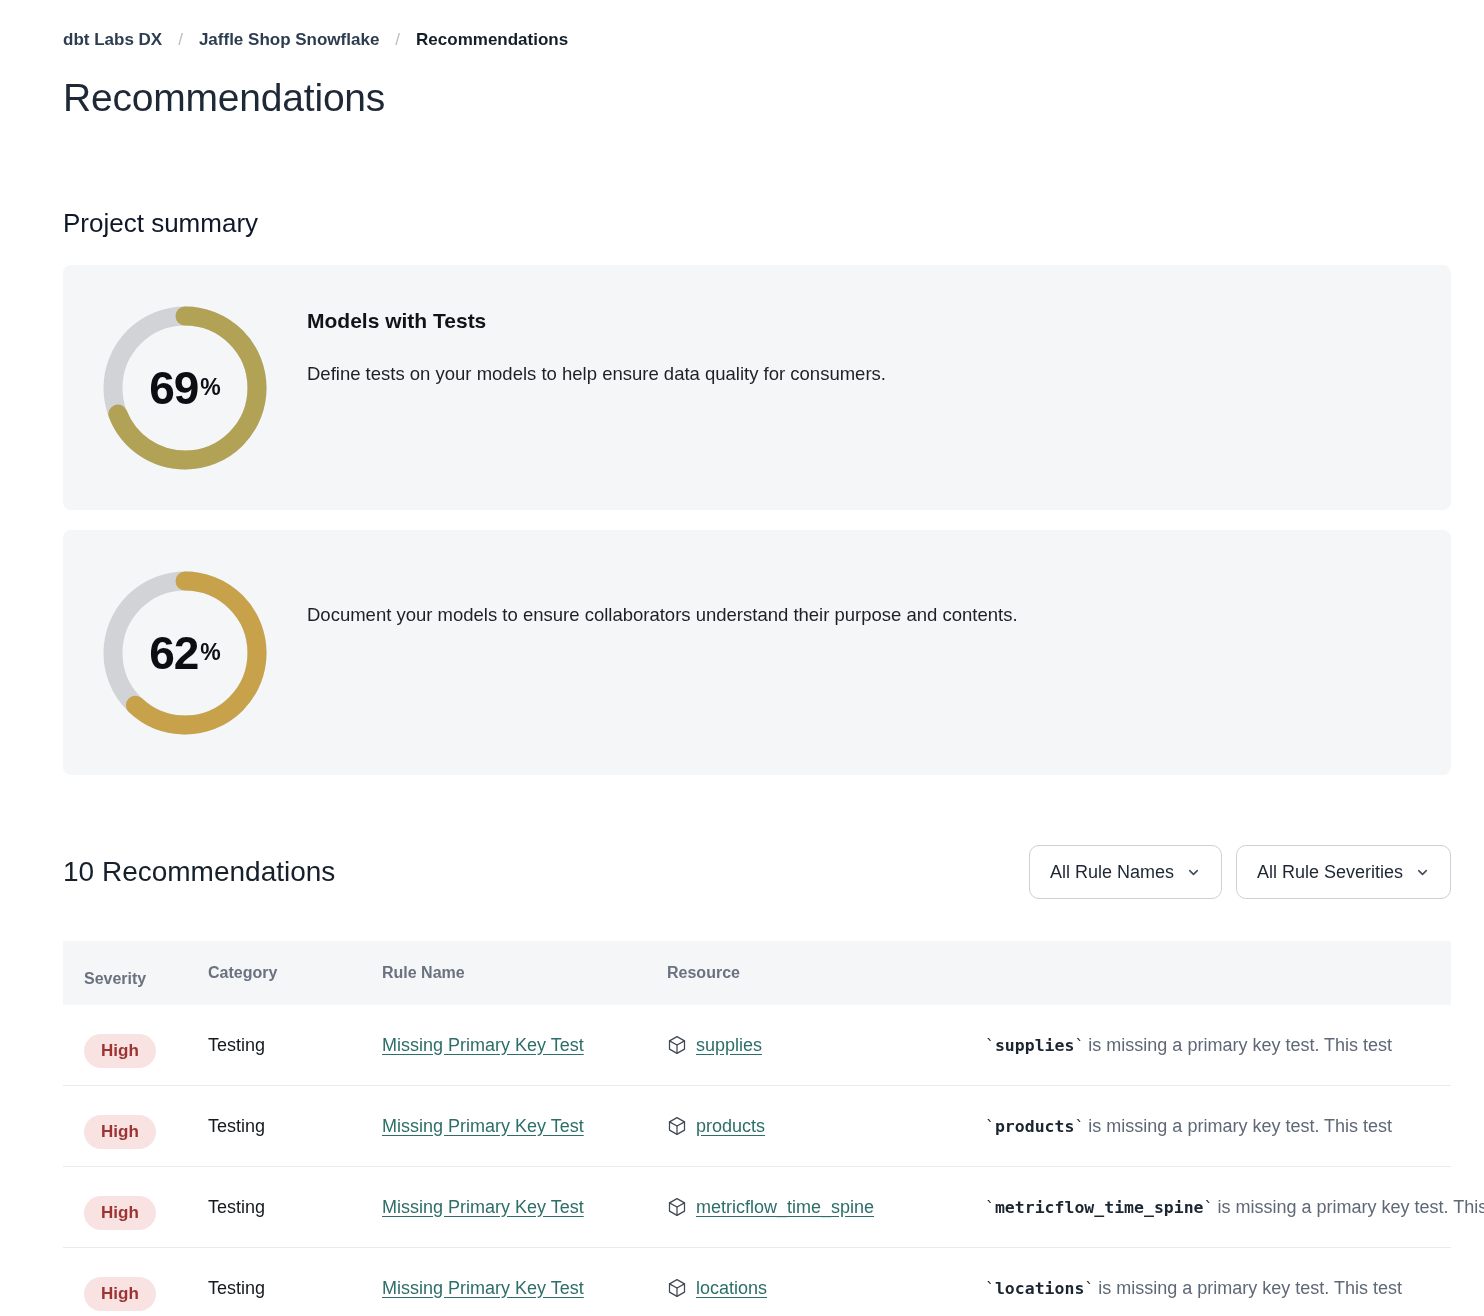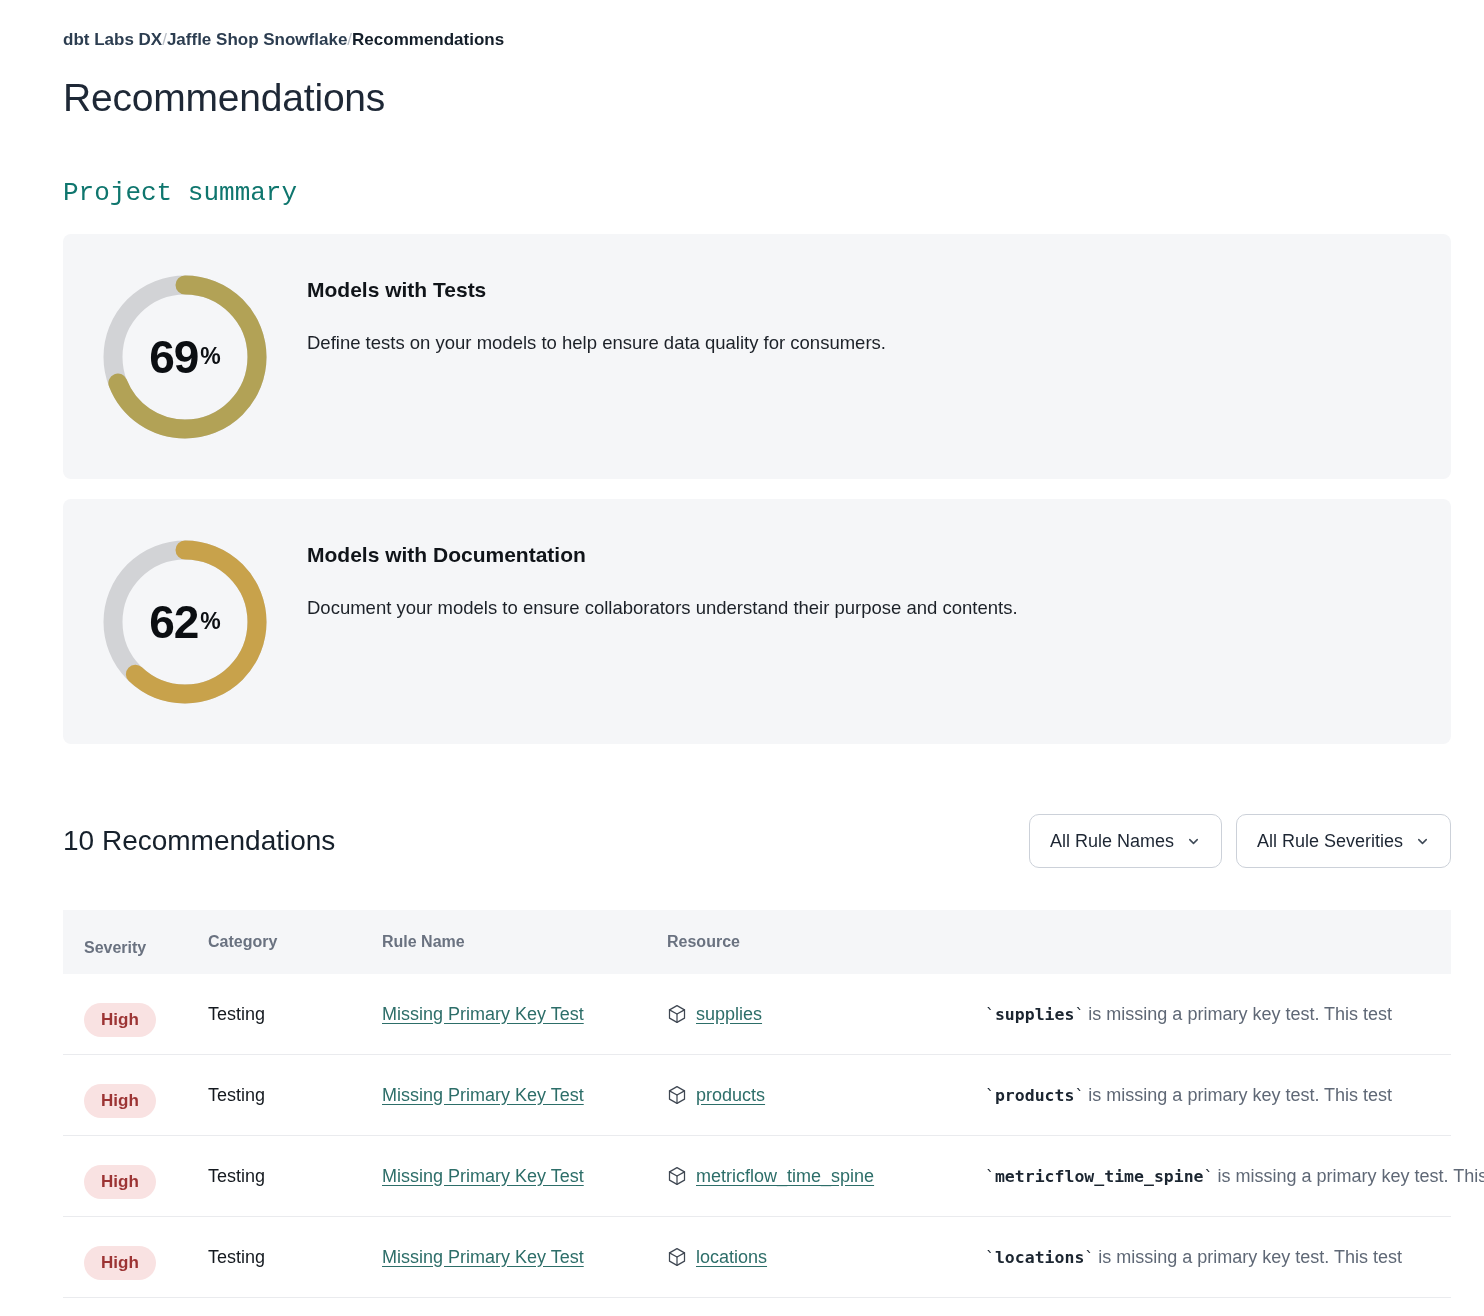--- a/index.html
+++ b/index.html
@@ -3,28 +3,28 @@
 <meta charset="utf-8">
 <style>
   * { margin: 0; padding: 0; box-sizing: border-box; }
   html, body { width: 1484px; height: 1316px; overflow: hidden; background: #ffffff; }
   body { font-family: "Liberation Sans", sans-serif; color: #1e2836; }
 
   .page { padding: 30px 0 0 63px; width: 1484px; }
   .content { width: 1388px; }
 
   
-  .breadcrumb { display: flex; align-items: center; gap: 0; font-size: 17px; font-weight: 700; }
+  .breadcrumb { display: flex; align-items: center; gap: 16px; font-size: 17px; font-weight: 700; }
   .crumb { color: #2c3d50; cursor: pointer; }
   .crumb-sep { color: #b9bec6; font-weight: 400; }
   .crumb-current { color: #141e29; }
 
   
   .page-title { font-size: 39px; font-weight: 500; color: #1e2836; margin-top: 26px; letter-spacing: -0.2px; }
-  .section-heading { font-size: 26px; font-weight: 400; color: #0f766e; margin-top: 58px; font-family: Liberation Mono, monospace; }
+  .section-heading { font-size: 26px; font-weight: 400; color: #0f172a; margin-top: 88px; }
 
   
   .card { width: 1388px; height: 245px; background: #f5f6f8; border-radius: 8px; margin-top: 26px;
           display: flex; align-items: center; padding-left: 40px; }
   .card + .card { margin-top: 20px; }
   .donut-wrap { position: relative; width: 164px; height: 164px; flex: 0 0 164px; }
   .donut-wrap svg { display: block; }
   .donut-label { position: absolute; inset: 0; display: flex; align-items: center; justify-content: center; }
   .donut-num { font-size: 46px; font-weight: 700; color: #0b0e12; letter-spacing: -1px; }
   .donut-pct { font-size: 23px; font-weight: 700; color: #0b0e12; margin-left: 2px; }
@@ -99,21 +99,20 @@
         <svg width="164" height="164" viewBox="0 0 164 164">
           <circle cx="82" cy="82" r="72" fill="none" stroke="#d2d3d6" stroke-width="19"></circle>
           <circle cx="82" cy="82" r="72" fill="none" stroke="#c8a24b" stroke-width="19" stroke-linecap="round" transform="rotate(-90 82 82)" stroke-dasharray="280.48139211249674 452.3893421169302"></circle>
         </svg>
         <div class="donut-label">
           <span class="donut-num">62</span>
             <span class="donut-pct">%</span>
         </div>
       </div>
       <div class="card-text">
-        <div class="card-title">Models with Documentation</div>
         <div class="card-desc">Document your models to ensure collaborators understand their purpose and contents.</div>
       </div>
     </section>
 
     <div class="recs-header">
       <h2 class="recs-heading">10 Recommendations</h2>
       <div class="filters">
         <button class="filter-btn">
           <span>All Rule Names</span>
           <span class="chevron">

